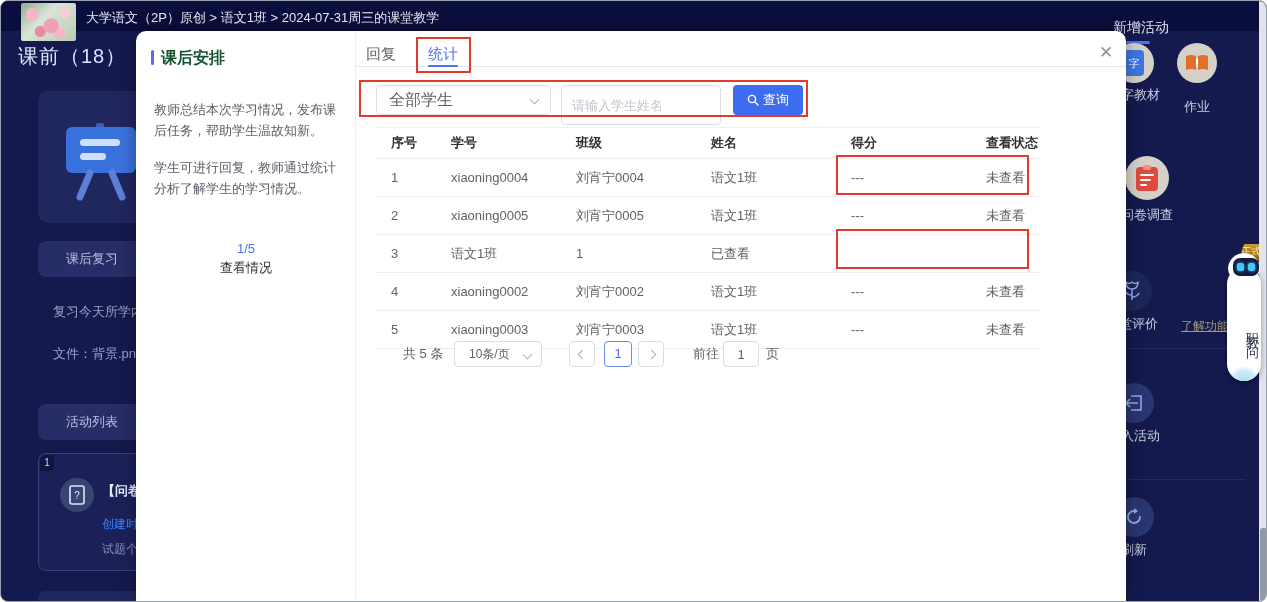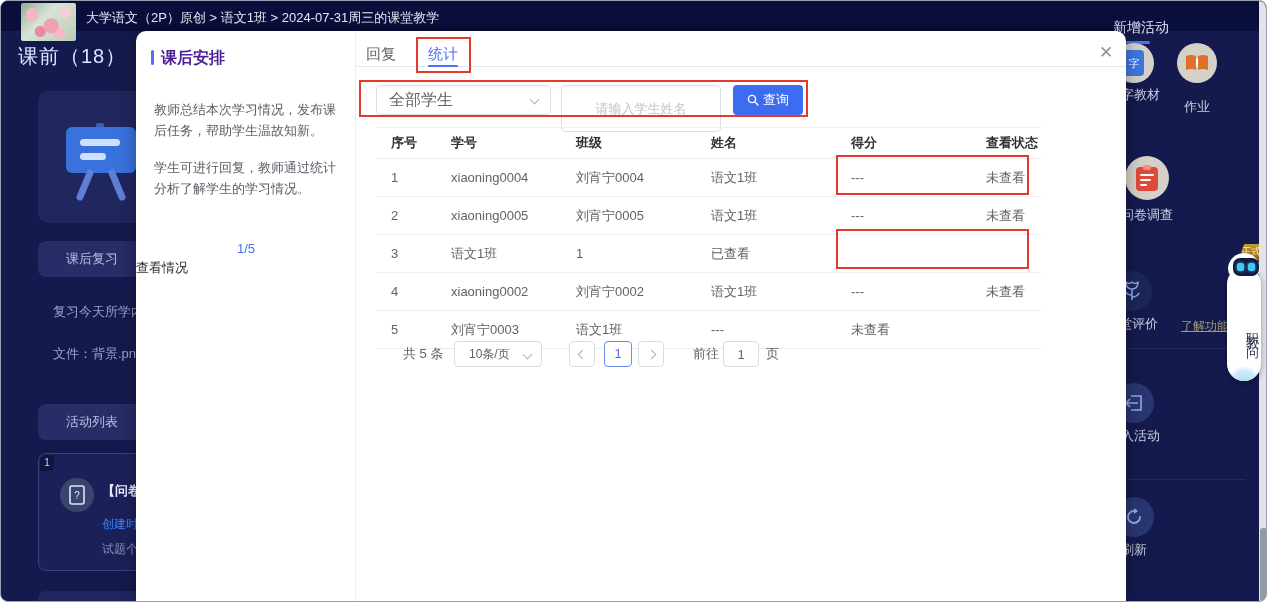--- a/index.html
+++ b/index.html
@@ -73,41 +73,41 @@
                  writing-mode:vertical-rl; text-orientation:upright; font-size:13px; color:#2c3150; letter-spacing:4px; margin:0 auto; height:84px; }
 
   
   .scroll-track { position:absolute; left:1258px; top:0; width:9px; height:602px; background:#e2e4e9; z-index:2; }
   .scroll-thumb { position:absolute; left:1px; top:527px; width:7px; height:73px; background:#939aa6; border-radius:3px; }
 
   
   .modal { position:absolute; left:135px; top:30px; width:990px; height:572px; background:#fff; z-index:10;
            border-radius:10px 10px 0 0; box-shadow:0 0 18px rgba(0,0,0,.35); }
   .m-sidebar { position:absolute; left:0; top:0; width:220px; height:572px; border-right:1px solid #ececf2; }
-  .m-title { position:absolute; left:15px; top:17px; font-size:16px; font-weight:bold; color:#4c1d95; padding-left:10px; }
+  .m-title { position:absolute; left:15px; top:17px; font-size:16px; font-weight:bold; color:#14532d; padding-left:10px; }
   .m-title::before { content:""; position:absolute; left:0; top:2px; width:3px; height:15px; background:#4a72f5; border-radius:2px; }
   .m-p { position:absolute; left:18px; width:192px; font-size:13px; color:#5a5e66; line-height:1.65; }
   .m-p1 { top:68px; } .m-p2 { top:126px; }
   .m-progress { position:absolute; left:0; top:152px; width:220px; text-align:center; font-size:13px; color:#4a72f5; }
-  .m-progress-label { position:absolute; left:0; top:170px; width:220px; font-size:13px; color:#303133; }
+  .m-progress-label { position:absolute; left:0; top:170px; width:220px; text-align:center; font-size:13px; color:#303133; }
 
   .m-main { position:absolute; left:220px; top:0; width:770px; height:572px; }
   .tab { position:absolute; top:14px; font-size:15px; cursor:pointer; }
   .tab-reply { left:10px; color:#606266; }
   .tab-stats { left:72px; color:#4a72f5; }
   .tab-underline { position:absolute; left:72px; top:34px; width:30px; height:2px; background:#4a72f5; border-radius:1px; }
   .tabs-divider { position:absolute; left:0; top:35px; width:770px; height:1px; background:#e4e7ed; }
   .close-x { position:absolute; left:740px; top:12px; width:20px; height:20px; color:#9094a0; font-size:17px; line-height:20px;
              text-align:center; cursor:pointer; }
 
   .search-row { position:absolute; left:20px; top:54px; height:30px; }
   .f-select { position:absolute; left:0; top:0; width:175px; height:30px; border:1px solid #dcdfe6; border-radius:4px;
               font-size:16px; color:#606266; line-height:28px; padding-left:12px; background:#fff; }
-  .f-input { position:absolute; left:185px; top:0; width:160px; height:47px; border:1px solid #dcdfe6; border-radius:4px;
-             font-size:13px; color:#606266; padding:0 10px; background:#fff; outline:none;text-align:center; }
+  .f-input { position:absolute; left:185px; top:0; width:160px; height:40px; border:1px solid #dcdfe6; border-radius:4px;
+             font-size:13px; color:#606266; padding:0 10px; background:#fff; outline:none; }
   .f-input::placeholder { color:#c0c4cc; }
   .f-btn { position:absolute; left:357px; top:0; width:70px; height:30px; background:#3d6cf0; border:none; border-radius:4px;
            color:#fff; font-size:13px; cursor:pointer; display:flex; align-items:center; justify-content:center; gap:4px; }
 
   .chev { display:inline-block; width:7px; height:7px; border-right:1px solid #b0b4bd; border-bottom:1px solid #b0b4bd;
           transform:rotate(45deg); }
   .chev.abs { position:absolute; }
   .chev-left  { border:none; border-left:1px solid #a9aeb8; border-bottom:1px solid #a9aeb8; transform:rotate(45deg); }
   .chev-right { border:none; border-right:1px solid #a9aeb8; border-top:1px solid #a9aeb8; transform:rotate(45deg); }
 
@@ -327,20 +327,21 @@
         <div class="trow tbody-row">
           <div>4</div>
           <div>xiaoning0002</div>
           <div>刘宵宁0002</div>
           <div>语文1班</div>
           <div>---</div>
           <div>未查看</div>
         </div>
         <div class="trow tbody-row">
           <div>5</div>
+          <div>xiaoning0003</div>
           <div>刘宵宁0003</div>
           <div>语文1班</div>
           <div>---</div>
           <div>未查看</div>
         </div>
       </div>
 
       <div class="pagination">
         <span class="pag-item pag-total">共 5 条</span>
         <div class="pag-item size-select">

